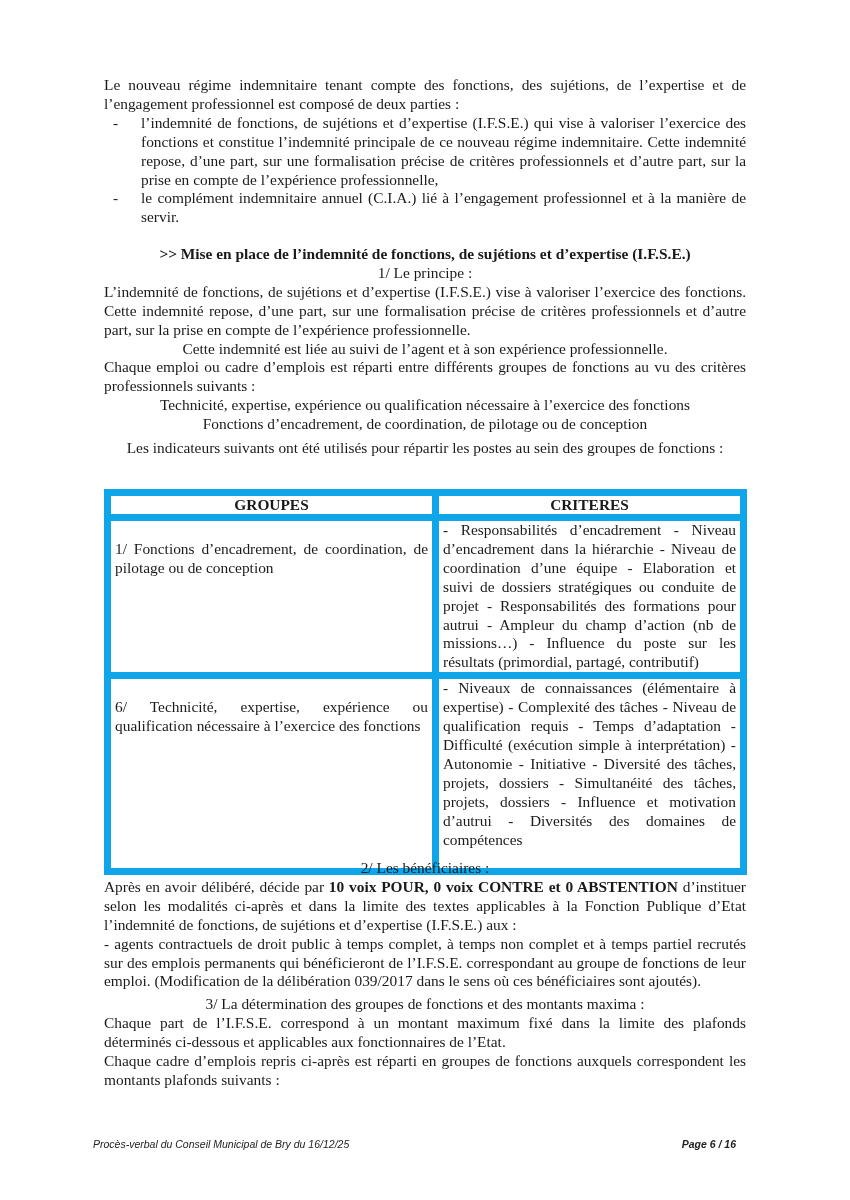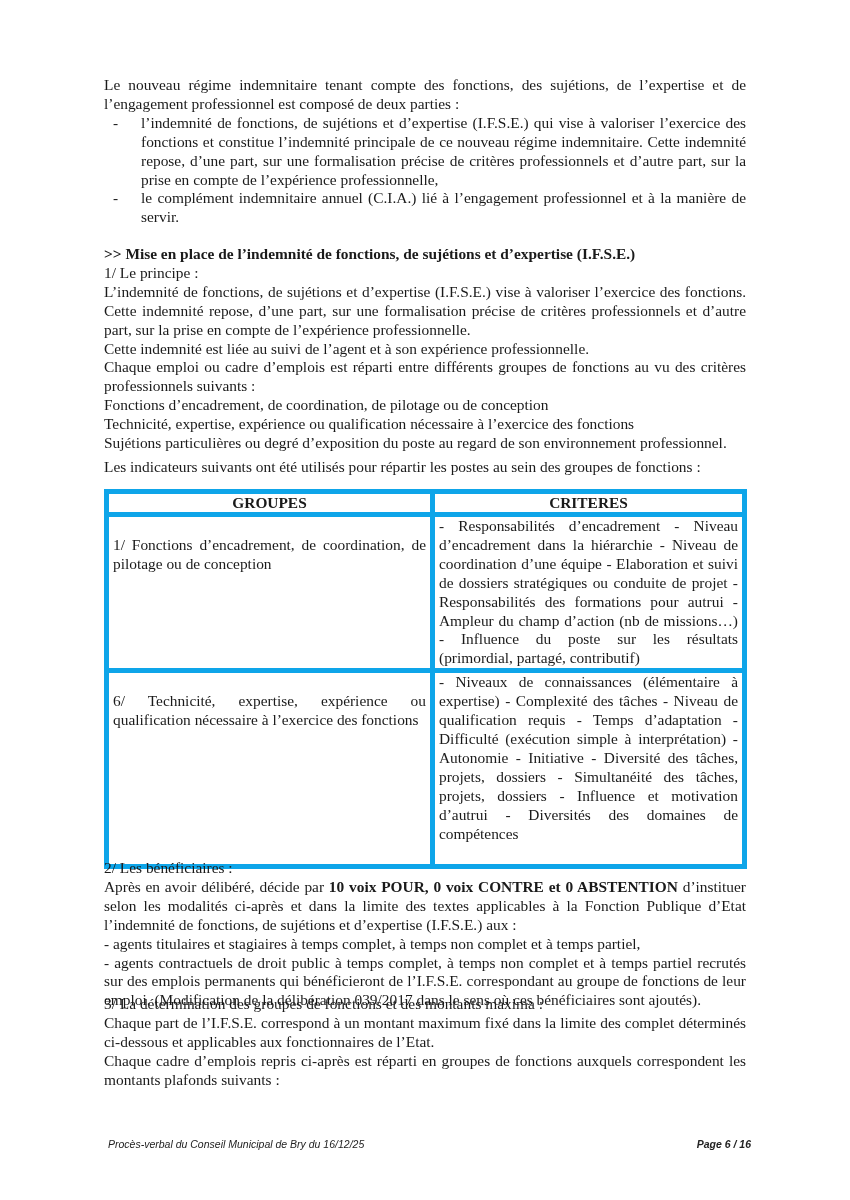--- a/index.html
+++ b/index.html
@@ -1,30 +1,30 @@
 <!DOCTYPE html>
 <html><head>
 <meta charset="utf-8">
 <style>
   html, body { margin:0; padding:0; background:#ffffff; }
   body { width:850px; height:1200px; position:relative; overflow:hidden;
          font-family:"Liberation Serif", serif; color:#1a1a1a; font-size:15.4px; line-height:18.9px; }
   .page { position:absolute; left:0; top:0; width:836px; height:1200px; }
   .block { position:absolute; left:104px; width:642px; }
-  p { margin:0; }
+  p { margin:0;text-align:center; }
   .just { text-align:justify; text-align-last:left; }
   .ul { margin:0; padding:0; list-style:none; }
   .ul li { position:relative; padding-left:37px; text-align:justify; }
   .ul li .dash { position:absolute; left:9px; top:0; }
   b { font-weight:bold; }
   table { position:absolute; left:104px; top:489px; width:643px; border-collapse:collapse; }
-  td, th { border:5px solid #0ea5e9; vertical-align:top; padding:0 4px; font-weight:normal; }
+  td, th { border:7px solid #0ea5e9; vertical-align:top; padding:0 4px; font-weight:normal; }
   th { font-weight:bold; text-align:center; font-size:15.4px; line-height:18px; }
   td.crit { text-align:justify; }
-  .footer { position:absolute; top:1135px; left:108px; width:643px; font-family:"Liberation Sans", sans-serif;
+  .footer { position:absolute; top:1135px; left:93px; width:643px; font-family:"Liberation Sans", sans-serif;
             font-style:italic; font-size:10.5px; color:#222; }
   .footer .right { position:absolute; right:0; top:0; font-weight:bold; }
 </style>
 </head>
 <body>
 
 <div class="page">
 
   <div class="block" style="top:76px;">
     <p class="just">Le nouveau régime indemnitaire tenant compte des fonctions, des sujétions, de l’expertise et de l’engagement professionnel est composé de deux parties :</p>
@@ -33,23 +33,22 @@
       <li><span class="dash">-</span><span>le complément indemnitaire annuel (C.I.A.) lié à l’engagement professionnel et à la manière de servir.</span></li>
     </ul>
   </div>
 
   <div class="block" style="top:245px;">
     <p style="font-weight:bold;">&gt;&gt; Mise en place de l’indemnité de fonctions, de sujétions et d’expertise (I.F.S.E.)</p>
     <p>1/ Le principe :</p>
     <p class="just">L’indemnité de fonctions, de sujétions et d’expertise (I.F.S.E.) vise à valoriser l’exercice des fonctions. Cette indemnité repose, d’une part, sur une formalisation précise de critères professionnels et d’autre part, sur la prise en compte de l’expérience professionnelle.</p>
     <p>Cette indemnité est liée au suivi de l’agent et à son expérience professionnelle.</p>
     <p class="just">Chaque emploi ou cadre d’emplois est réparti entre différents groupes de fonctions au vu des critères professionnels suivants :</p>
+    <p>Technicité, expertise, expérience ou qualification nécessaire à l’exercice des fonctions</p>
     <p>Fonctions d’encadrement, de coordination, de pilotage ou de conception</p>
-    <p>Technicité, expertise, expérience ou qualification nécessaire à l’exercice des fonctions</p>
-    <p>Sujétions particulières ou degré d’exposition du poste au regard de son environnement professionnel.</p>
     <p style="margin-top:5px;">Les indicateurs suivants ont été utilisés pour répartir les postes au sein des groupes de fonctions :</p>
   </div>
 
   <table>
     <tbody>
         <tr>
       <th style="width:313px;">GROUPES</th>
       <th>CRITERES</th>
     </tr>
     <tr style="height:140px;">
@@ -59,27 +58,26 @@
     <tr style="height:196px;">
       <td style="padding-top:19px;" class="crit">6/ Technicité, expertise, expérience ou qualification nécessaire à l’exercice des fonctions</td>
       <td class="crit">- Niveaux de connaissances (élémentaire à expertise) - Complexité des tâches - Niveau de qualification requis - Temps d’adaptation - Difficulté (exécution simple à interprétation) - Autonomie - Initiative - Diversité des tâches, projets, dossiers - Simultanéité des tâches, projets, dossiers - Influence et motivation d’autrui - Diversités des domaines de compétences</td>
     </tr>
   </tbody>
     </table>
 
   <div class="block" style="top:859px;">
     <p>2/ Les bénéficiaires :</p>
     <p class="just"><span>Après en avoir délibéré, décide par </span><b>10 voix POUR, 0 voix CONTRE et 0 ABSTENTION</b><span> d’instituer selon les modalités ci-après et dans la limite des textes applicables à la Fonction Publique d’Etat l’indemnité de fonctions, de sujétions et d’expertise (I.F.S.E.) aux :</span></p>
-    <p>- agents titulaires et stagiaires à temps complet, à temps non complet et à temps partiel,</p>
     <p class="just">- agents contractuels de droit public à temps complet, à temps non complet et à temps partiel recrutés sur des emplois permanents qui bénéficieront de l’I.F.S.E. correspondant au groupe de fonctions de leur emploi. (Modification de la délibération 039/2017 dans le sens où ces bénéficiaires sont ajoutés).</p>
   </div>
 
   <div class="block" style="top:995px;">
     <p>3/ La détermination des groupes de fonctions et des montants maxima :</p>
-    <p class="just">Chaque part de l’I.F.S.E. correspond à un montant maximum fixé dans la limite des complet déterminés ci-dessous et applicables aux fonctionnaires de l’Etat.</p>
+    <p class="just">Chaque part de l’I.F.S.E. correspond à un montant maximum fixé dans la limite des plafonds déterminés ci-dessous et applicables aux fonctionnaires de l’Etat.</p>
     <p class="just">Chaque cadre d’emplois repris ci-après est réparti en groupes de fonctions auxquels correspondent les montants plafonds suivants :</p>
   </div>
 
   <div class="footer">
     <span>Procès-verbal du Conseil Municipal de Bry du 16/12/25</span>
     <span class="right">Page 6 / 16</span>
   </div>
 </div>
 
 </body></html>

